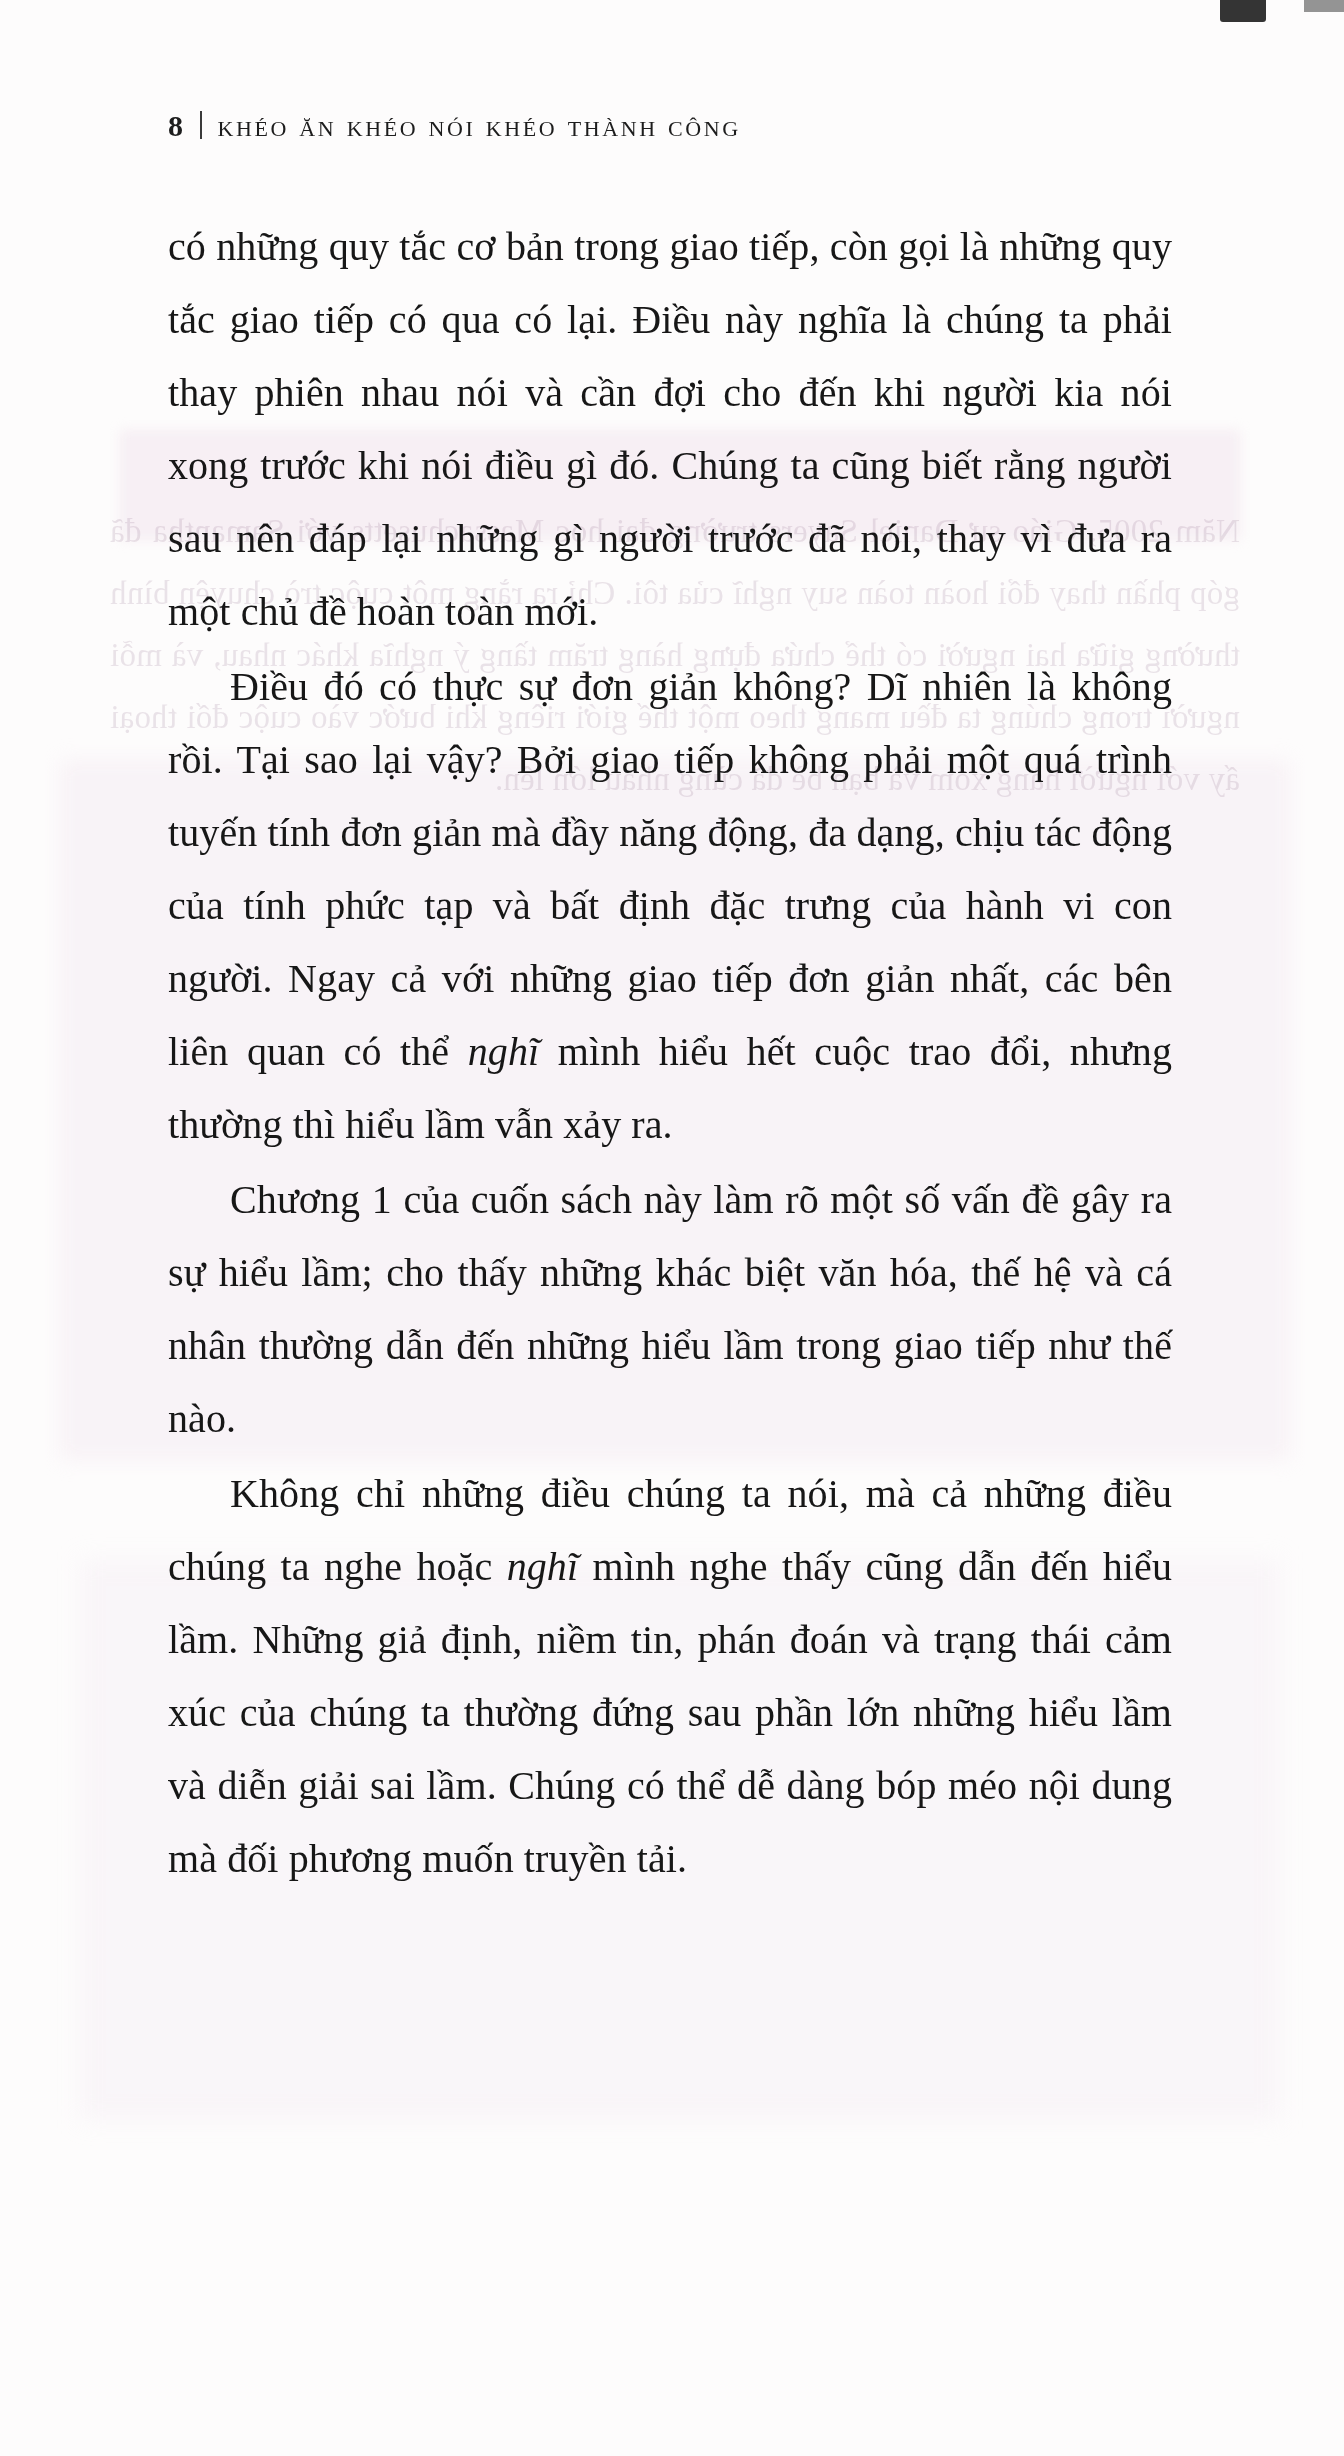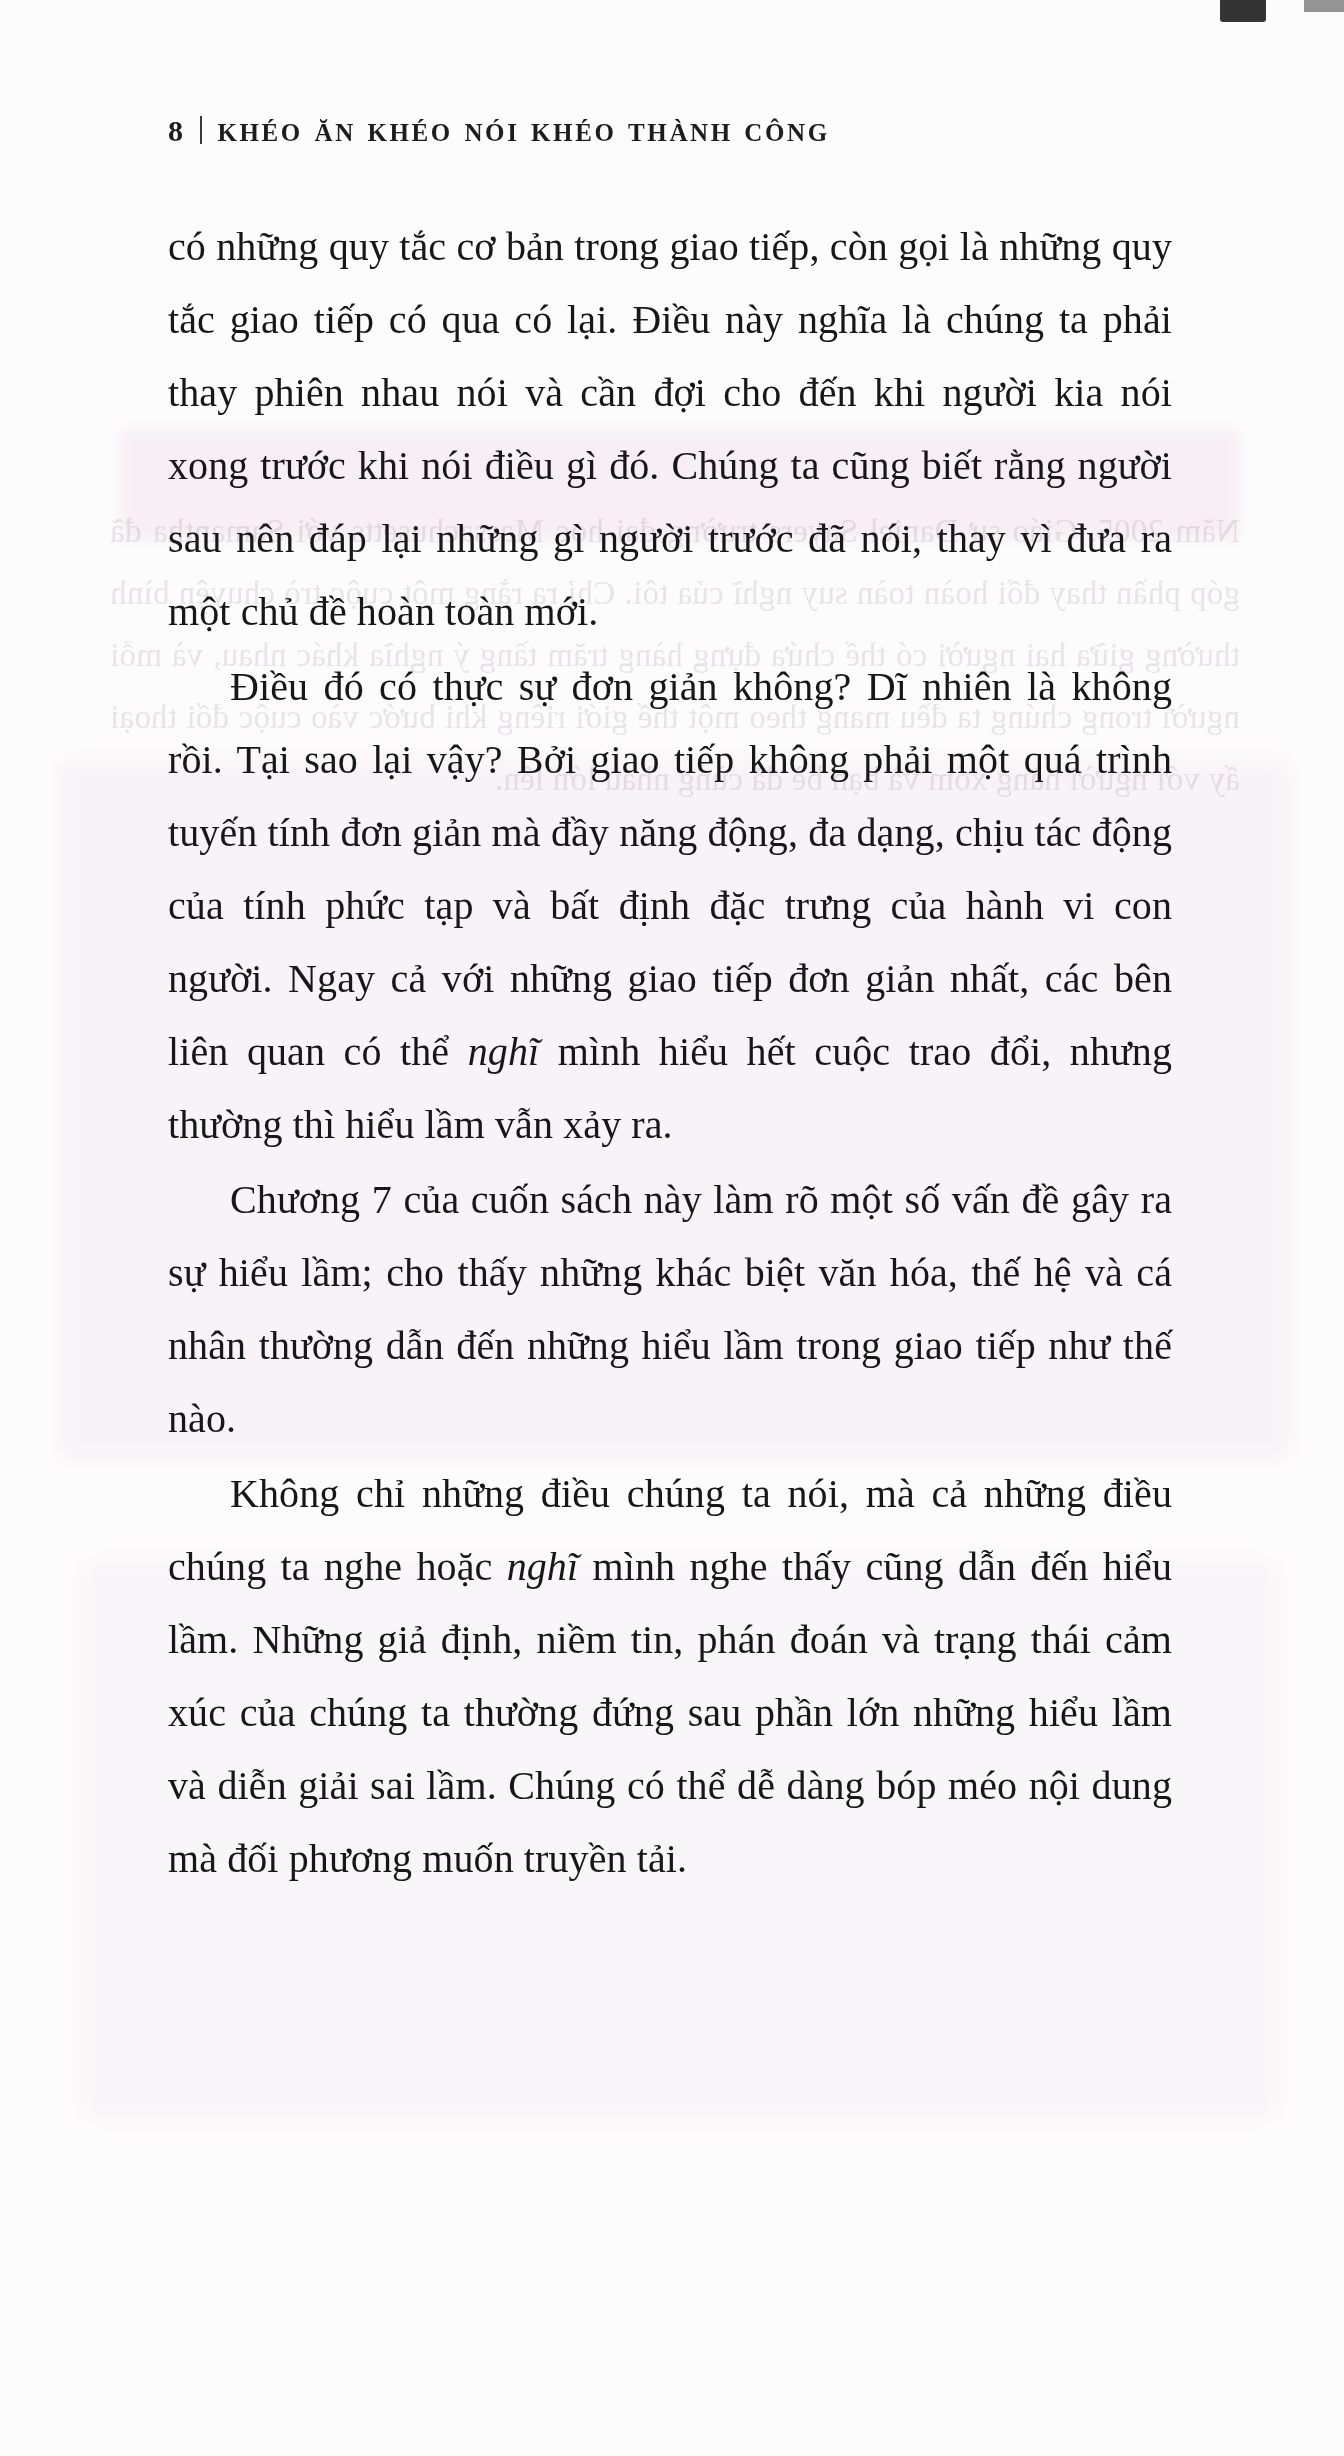--- a/index.html
+++ b/index.html
@@ -110,25 +110,25 @@
   }
   .rule {
     display: inline-block;
     width: 2px;
     height: 28px;
     background: #3a3a3a;
     position: relative;
     top: 3px;
   }
   .head-title {
-    font-size: 36px;
+    font-size: 31px;
     letter-spacing: 2.6px;
     font-variant: small-caps;
     text-transform: lowercase;
-    font-weight: 700;
+    font-weight: 400;
   }
 
   
   .column {
     position: absolute;
     left: 168px;
     top: 210px;
     width: 1020px;
   }
   p.para {
@@ -165,18 +165,18 @@
     <span class="rule"></span>
     <span class="head-title">Khéo ăn khéo nói khéo thành công</span>
   </div>
 
   <div class="column">
 
     <p class="para">có những quy tắc cơ bản trong giao tiếp, còn gọi là những quy tắc giao tiếp có qua có lại. Điều này nghĩa là chúng ta phải thay phiên nhau nói và cần đợi cho đến khi người kia nói xong trước khi nói điều gì đó. Chúng ta cũng biết rằng người sau nên đáp lại những gì người trước đã nói, thay vì đưa ra một chủ đề hoàn toàn mới.</p>
 
     <p class="para indent"><span>Điều đó có thực sự đơn giản không? Dĩ nhiên là không rồi. Tại sao lại vậy? Bởi giao tiếp không phải một quá trình tuyến tính đơn giản mà đầy năng động, đa dạng, chịu tác động của tính phức tạp và bất định đặc trưng của hành vi con người. Ngay cả với những giao tiếp đơn giản nhất, các bên liên quan có thể </span><em>nghĩ</em><span> mình hiểu hết cuộc trao đổi, nhưng thường thì hiểu lầm vẫn xảy ra.</span></p>
 
-    <p class="para indent">Chương 7 của cuốn sách này làm rõ một số vấn đề gây ra sự hiểu lầm; cho thấy những khác biệt văn hóa, thế hệ và cá nhân thường dẫn đến những hiểu lầm trong giao tiếp như thế nào.</p>
+    <p class="para indent">Chương 1 của cuốn sách này làm rõ một số vấn đề gây ra sự hiểu lầm; cho thấy những khác biệt văn hóa, thế hệ và cá nhân thường dẫn đến những hiểu lầm trong giao tiếp như thế nào.</p>
 
     <p class="para indent"><span>Không chỉ những điều chúng ta nói, mà cả những điều chúng ta nghe hoặc </span><em>nghĩ</em><span> mình nghe thấy cũng dẫn đến hiểu lầm. Những giả định, niềm tin, phán đoán và trạng thái cảm xúc của chúng ta thường đứng sau phần lớn những hiểu lầm và diễn giải sai lầm. Chúng có thể dễ dàng bóp méo nội dung mà đối phương muốn truyền tải.</span></p>
 
   </div>
 </div>
 
 </body></html>

